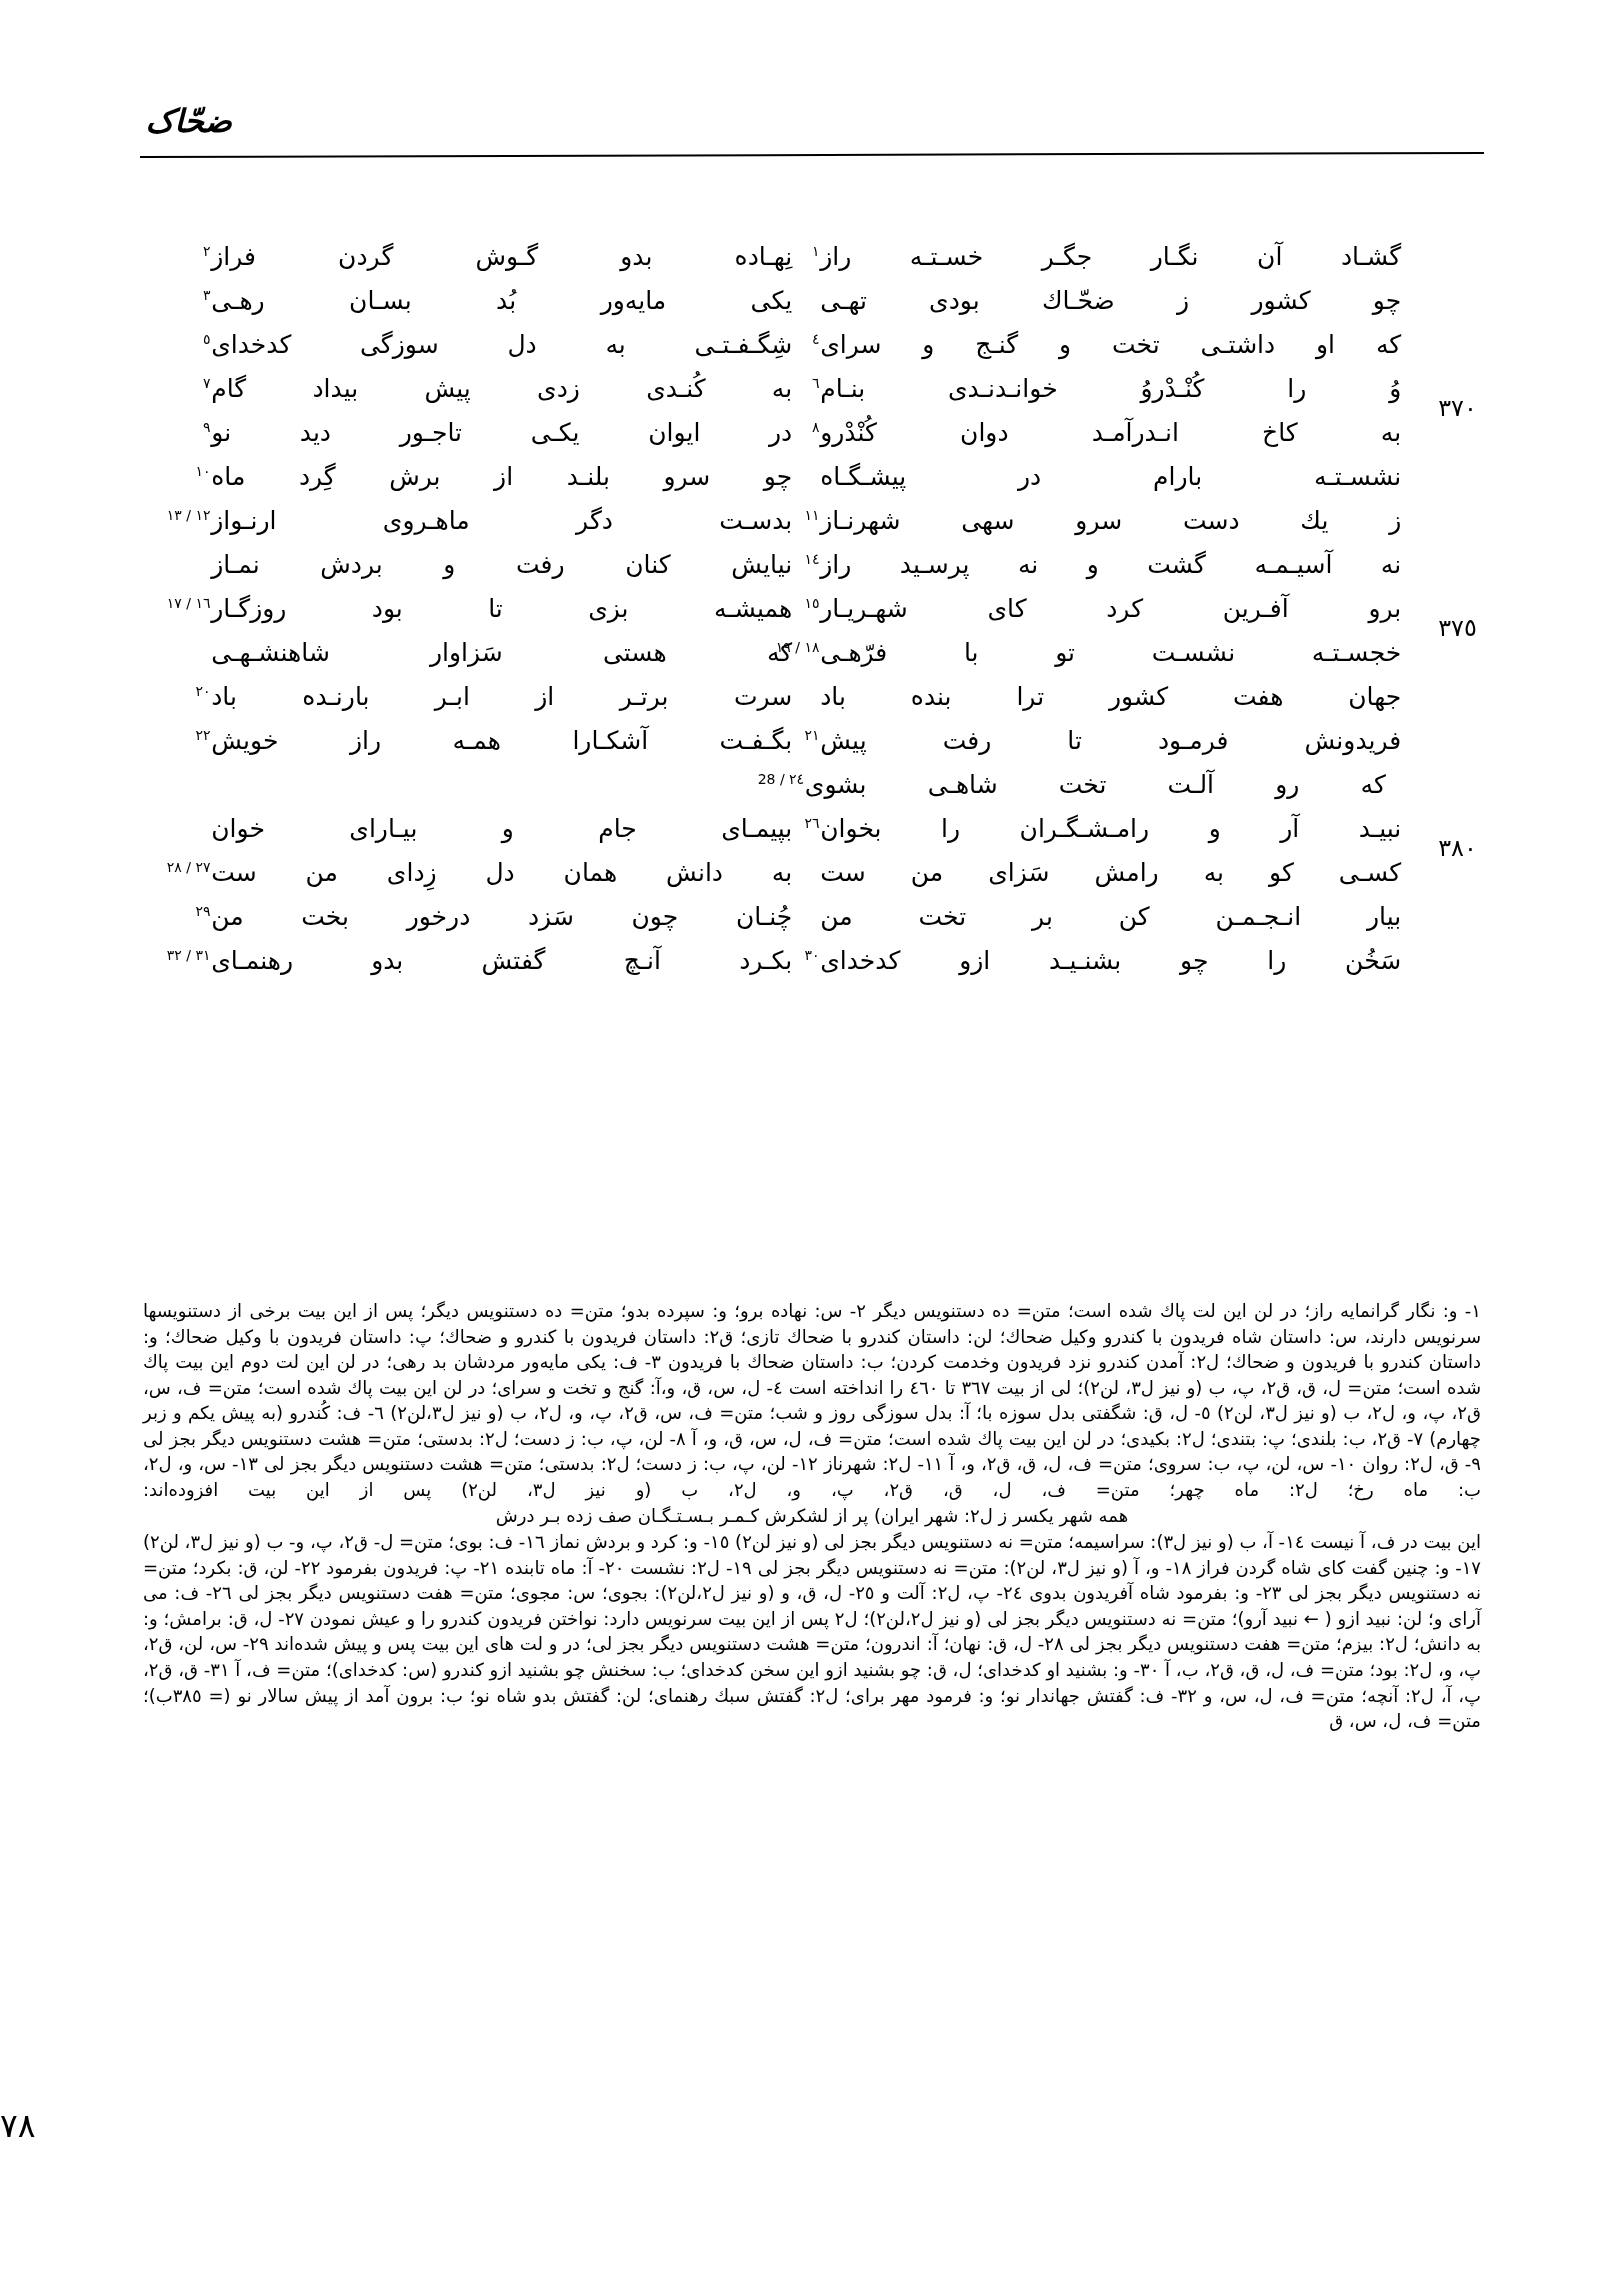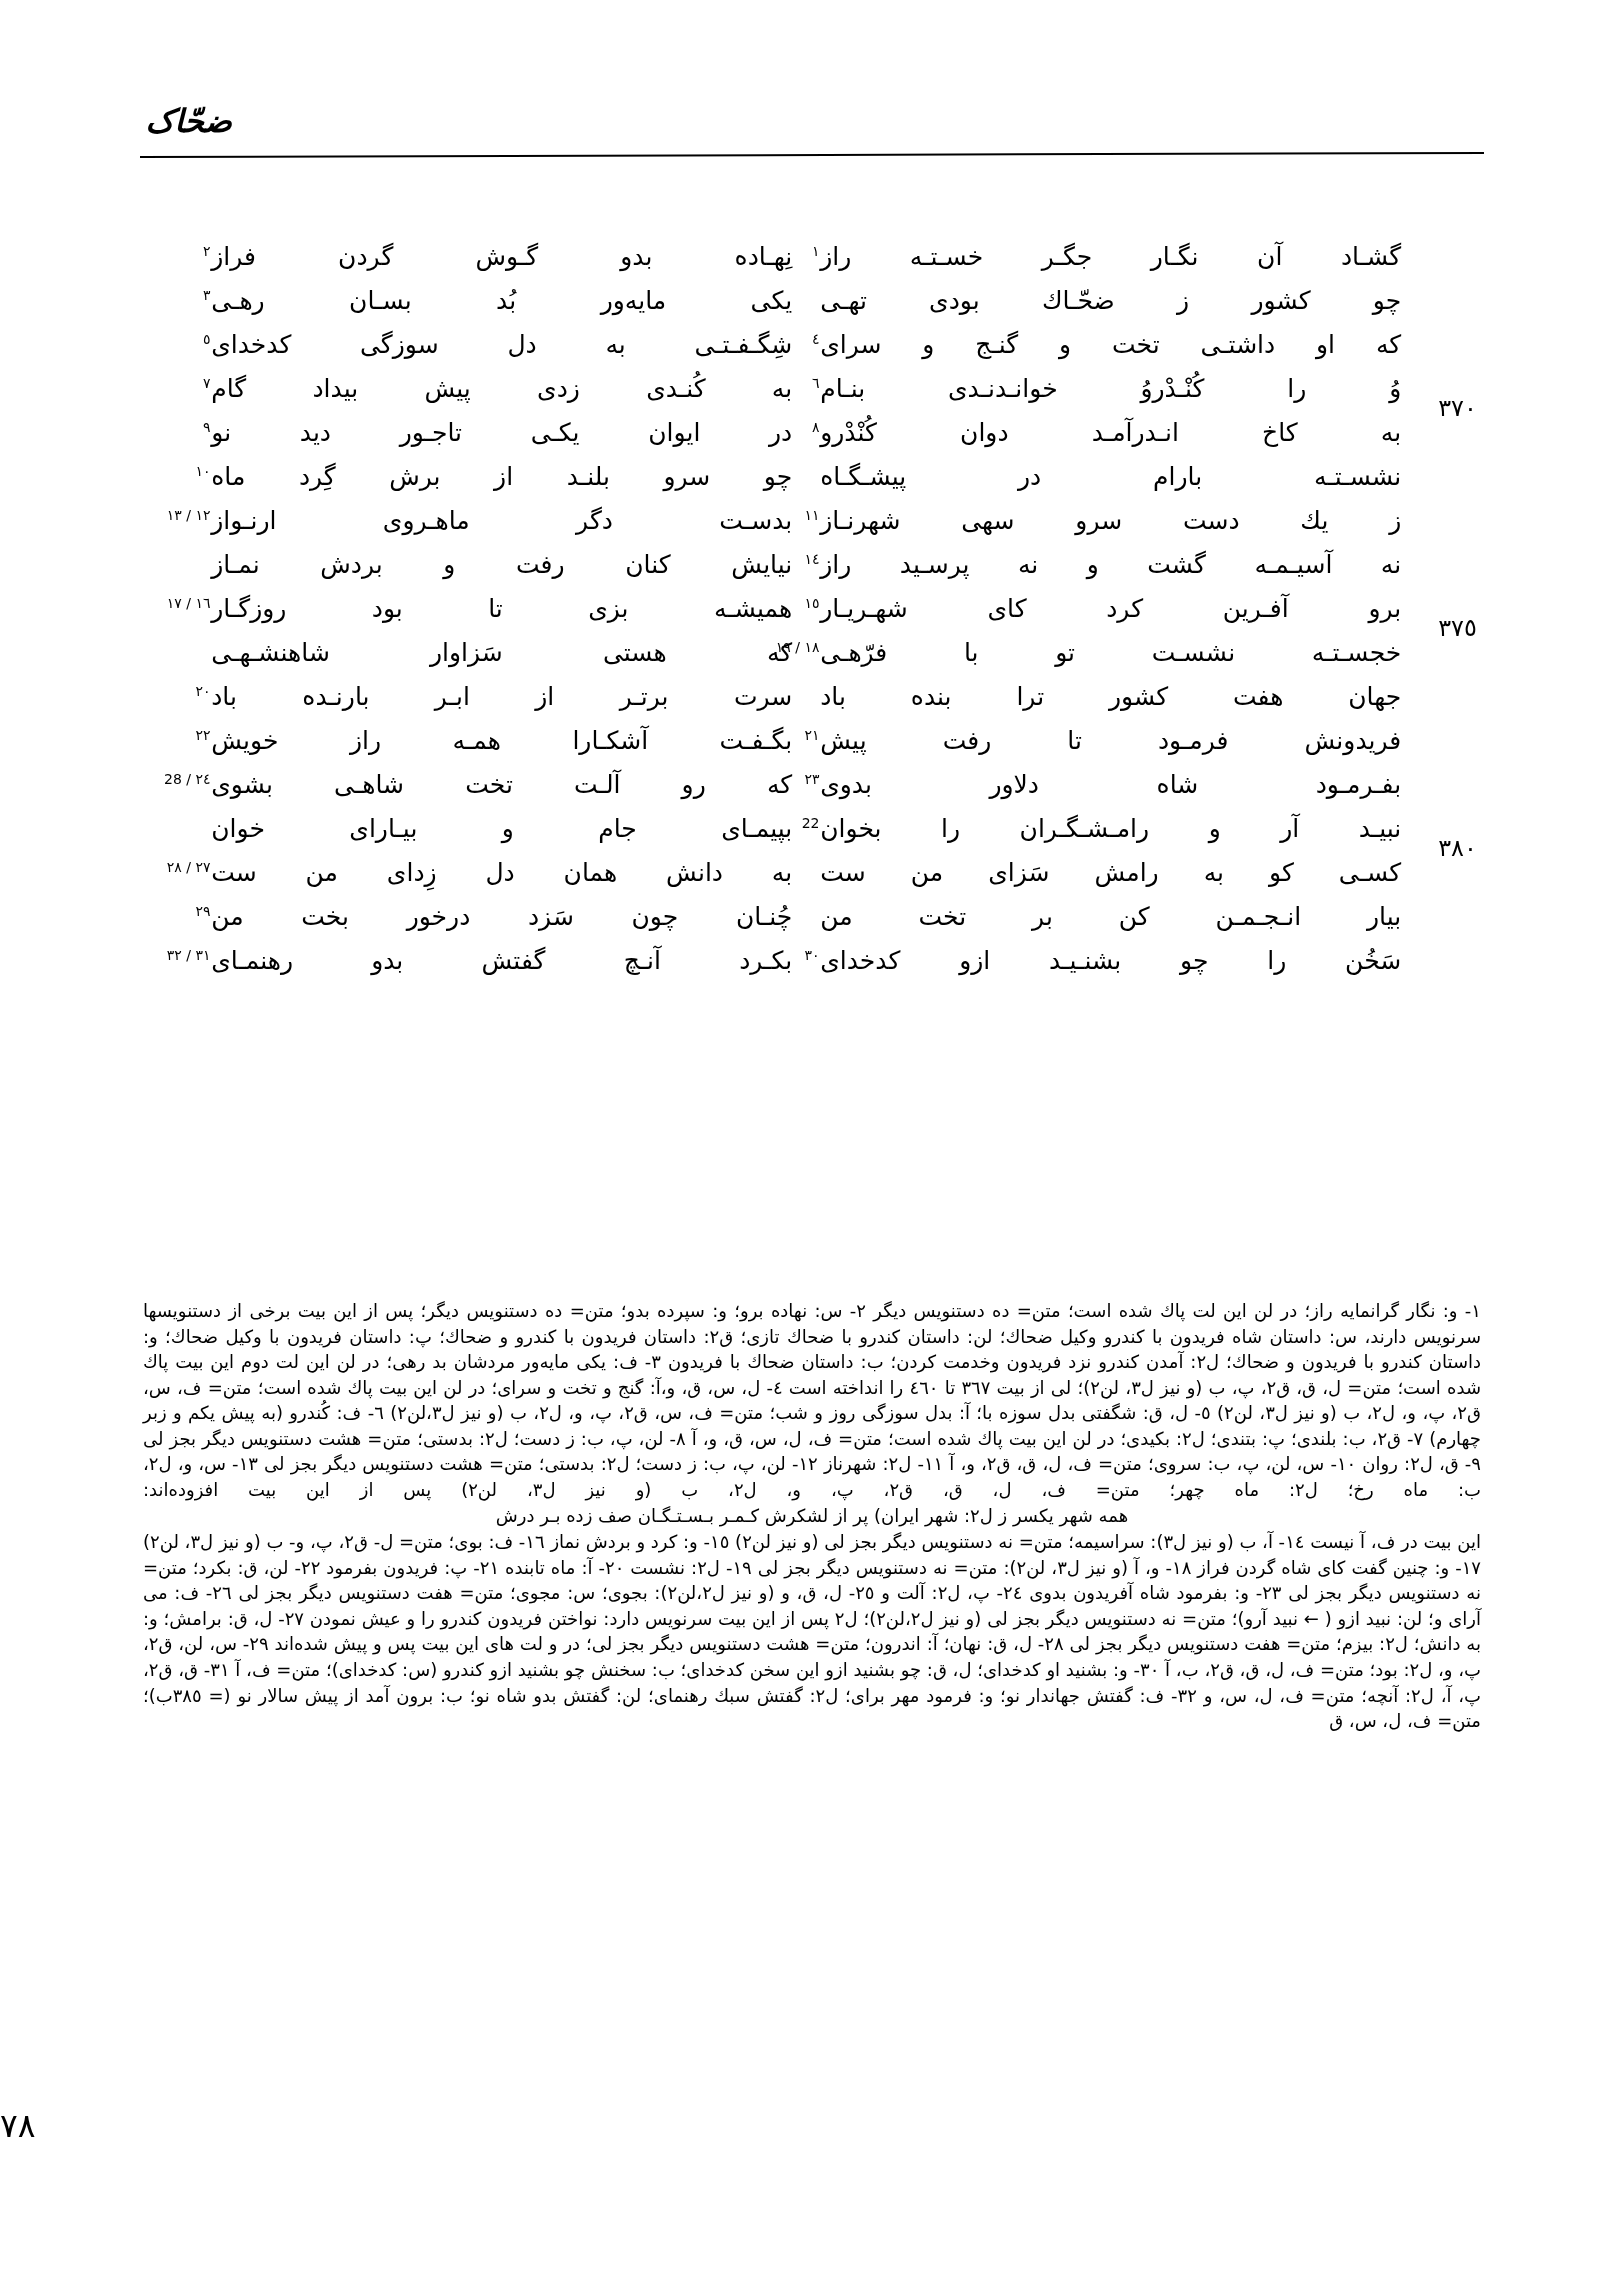--- a/index.html
+++ b/index.html
@@ -196,26 +196,25 @@
         <div class="hemistich first"><span class="t">جهان هفت کشور ترا بنده باد</span></div>
         <div class="hemistich second"><span class="t">سرت برتـر از ابـر بارنـده باد</span><sup class="fn">٢٠</sup></div>
       </div>
       <div class="verse-row">
         <div class="line-number"></div>
         <div class="hemistich first"><span class="t">فریدونش فرمـود تا رفت پیش</span><sup class="fn">٢١</sup></div>
         <div class="hemistich second"><span class="t">بگـفـت آشکـارا همـه راز خویش</span><sup class="fn">٢٢</sup></div>
       </div>
       <div class="verse-row">
         <div class="line-number"></div>
-        <div class="hemistich first"><span class="t">بفـرمـود شاه دلاور بدوی</span><sup class="fn">٢٣</sup></div>
         <div class="hemistich second"><span class="t">که رو آلـت تخت شاهـی بشوی</span><sup class="fn">٢٤ / 28</sup></div>
       </div>
       <div class="verse-row">
         <div class="line-number"></div>
-        <div class="hemistich first"><span class="t">نبیـد آر و رامـشـگـران را بخوان</span><sup class="fn">22</sup></div>
+        <div class="hemistich first"><span class="t">نبیـد آر و رامـشـگـران را بخوان</span><sup class="fn">٢٦</sup></div>
         <div class="hemistich second"><span class="t">بپیمـای جام و بیـارای خوان</span></div>
       </div>
       <div class="verse-row">
         <div class="line-number">٣٨٠</div>
         <div class="hemistich first"><span class="t">کسـی کو به رامش سَزای من ست</span></div>
         <div class="hemistich second"><span class="t">به دانش همان دل زِدای من ست</span><sup class="fn">٢٧ / ٢٨</sup></div>
       </div>
       <div class="verse-row">
         <div class="line-number"></div>
         <div class="hemistich first"><span class="t">بیار انـجـمـن کن بر تخت من</span></div>

